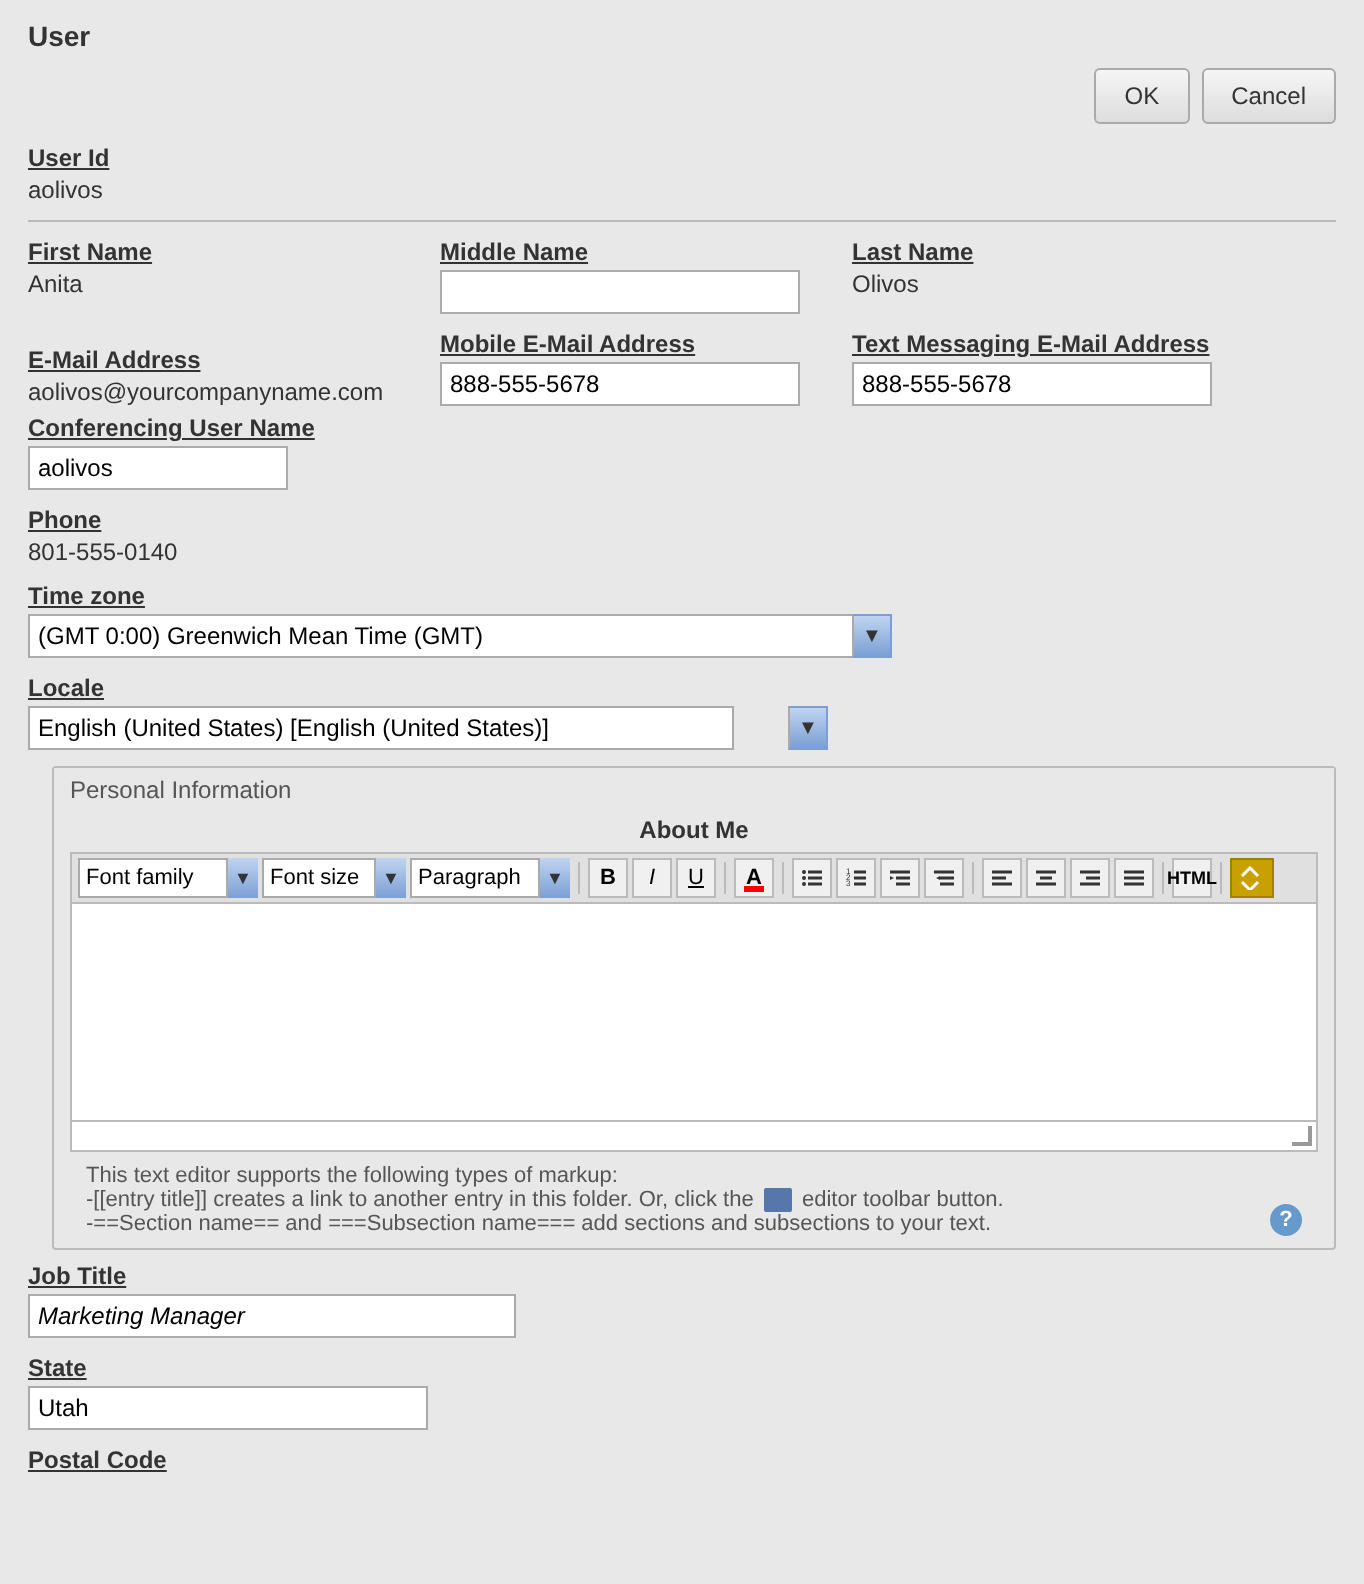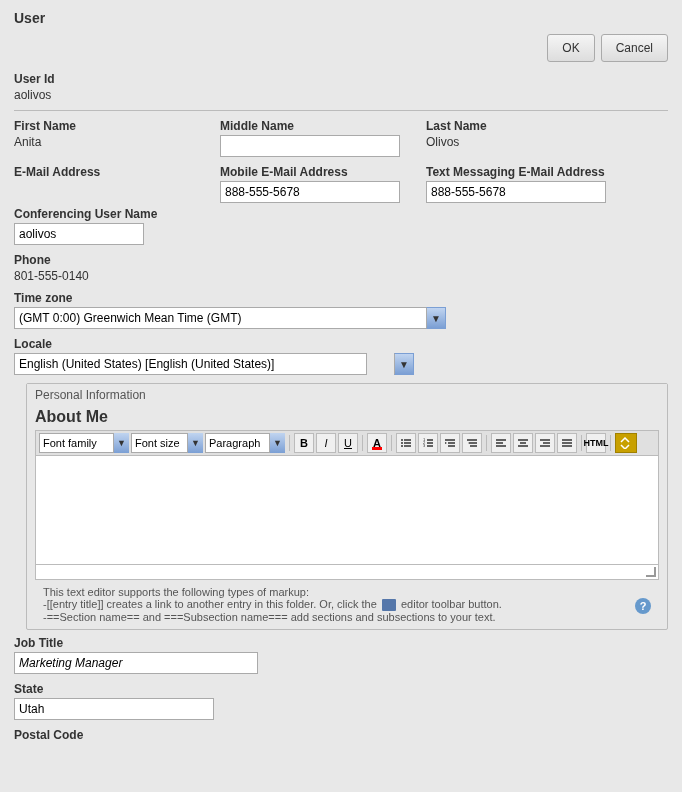--- a/index.html
+++ b/index.html
@@ -49,20 +49,21 @@
     .field-group {
       display: flex;
       flex-direction: column;
       margin-right: 16px;
     }
     .field-label {
       font-weight: bold;
       font-size: 12px;
       margin-bottom: 2px;
       color: #333;
+      text-decoration: underline;
     }
     .field-value {
       font-size: 12px;
       color: #333;
     }
     .field-input {
       font-size: 12px;
       border: 1px solid #aaa;
       background: #fff;
       padding: 2px 4px;
@@ -117,22 +118,23 @@
       margin-left: 12px;
     }
     .personal-info-legend {
       font-size: 12px;
       color: #555;
       padding: 4px 8px 2px 8px;
       background: #e8e8e8;
     }
     .about-me-label {
       font-weight: bold;
-      font-size: 16px;
+      font-size: 12px;
       padding: 4px 8px 4px 8px;
+      text-align: center;
     }
 
     
     .rte-toolbar {
       display: flex;
       align-items: center;
       background: #e0e0e0;
       border: 1px solid #bbb;
       border-bottom: none;
       padding: 2px 3px;
@@ -227,21 +229,21 @@
       border-right: 2px solid #999;
       border-bottom: 2px solid #999;
       cursor: se-resize;
     }
 
     .markup-help {
       font-size: 11px;
       color: #555;
       padding: 6px 8px;
       display: flex;
-      align-items: center;
+      align-items: flex-end;
       gap: 4px;
     }
     .markup-help-text {
       flex: 1;
     }
     .help-icon {
       width: 16px;
       height: 16px;
       border-radius: 50%;
       background: #6699cc;
@@ -289,23 +291,24 @@
       <div class="field-group" style="width:190px;">
         <span class="field-label">Middle Name</span>
         <input class="field-input" style="width: 180px;" type="text" value="">
       </div>
       <div class="field-group">
         <span class="field-label">Last Name</span>
         <span class="field-value">Olivos</span>
       </div>
     </div>
 
-    <div class="field-row" style="margin-bottom:4px;">
+    <div class="field-row" style="margin-bottom:4px;align-items:flex-end;">
       <div class="field-group" style="width:190px;">
         <span class="field-label">E-Mail Address</span>
+        <span class="field-value">aolivos@yourcompanyname.com</span>
       </div>
       <div class="field-group" style="width:190px;">
         <span class="field-label">Mobile E-Mail Address</span>
         <input class="field-input" style="width: 180px;" type="text" value="888-555-5678">
       </div>
       <div class="field-group">
         <span class="field-label">Text Messaging E-Mail Address</span>
         <input class="field-input" style="width: 180px;" type="text" value="888-555-5678">
       </div>
     </div>

